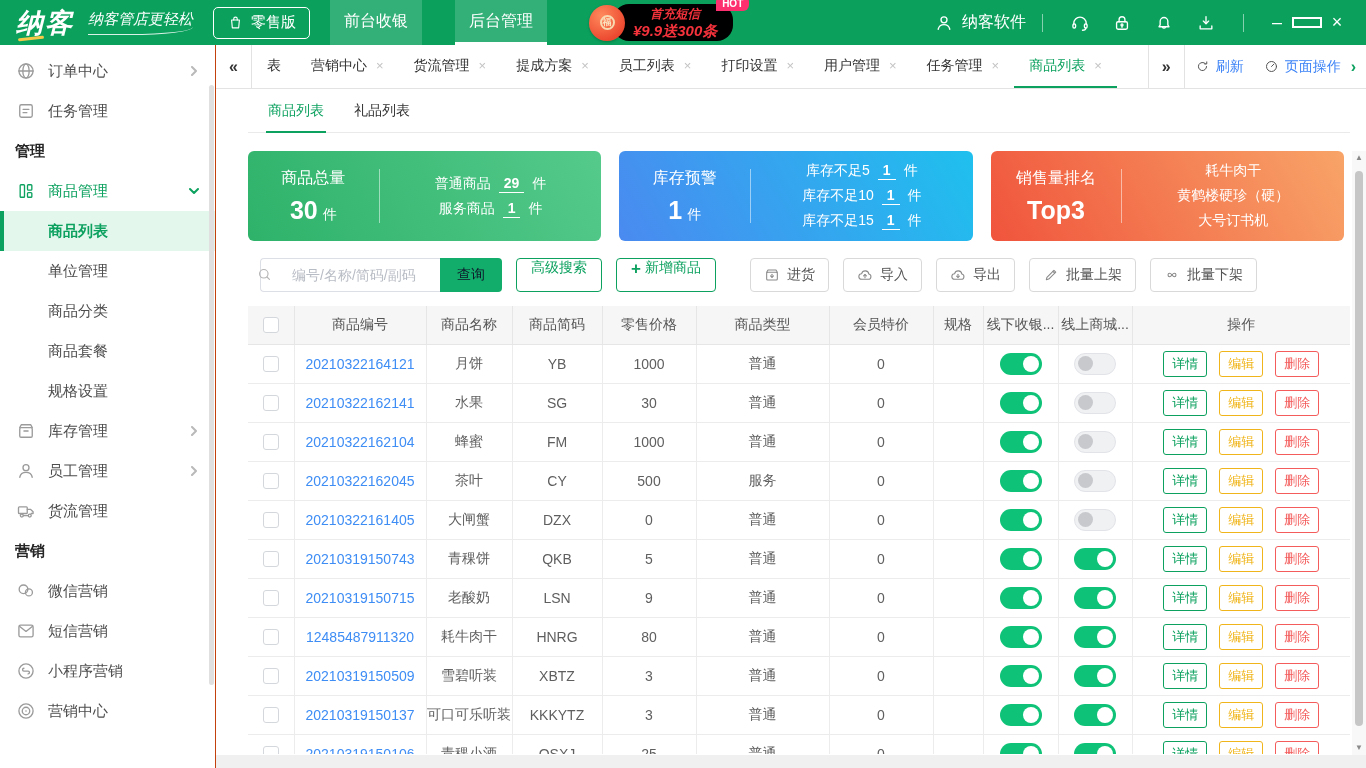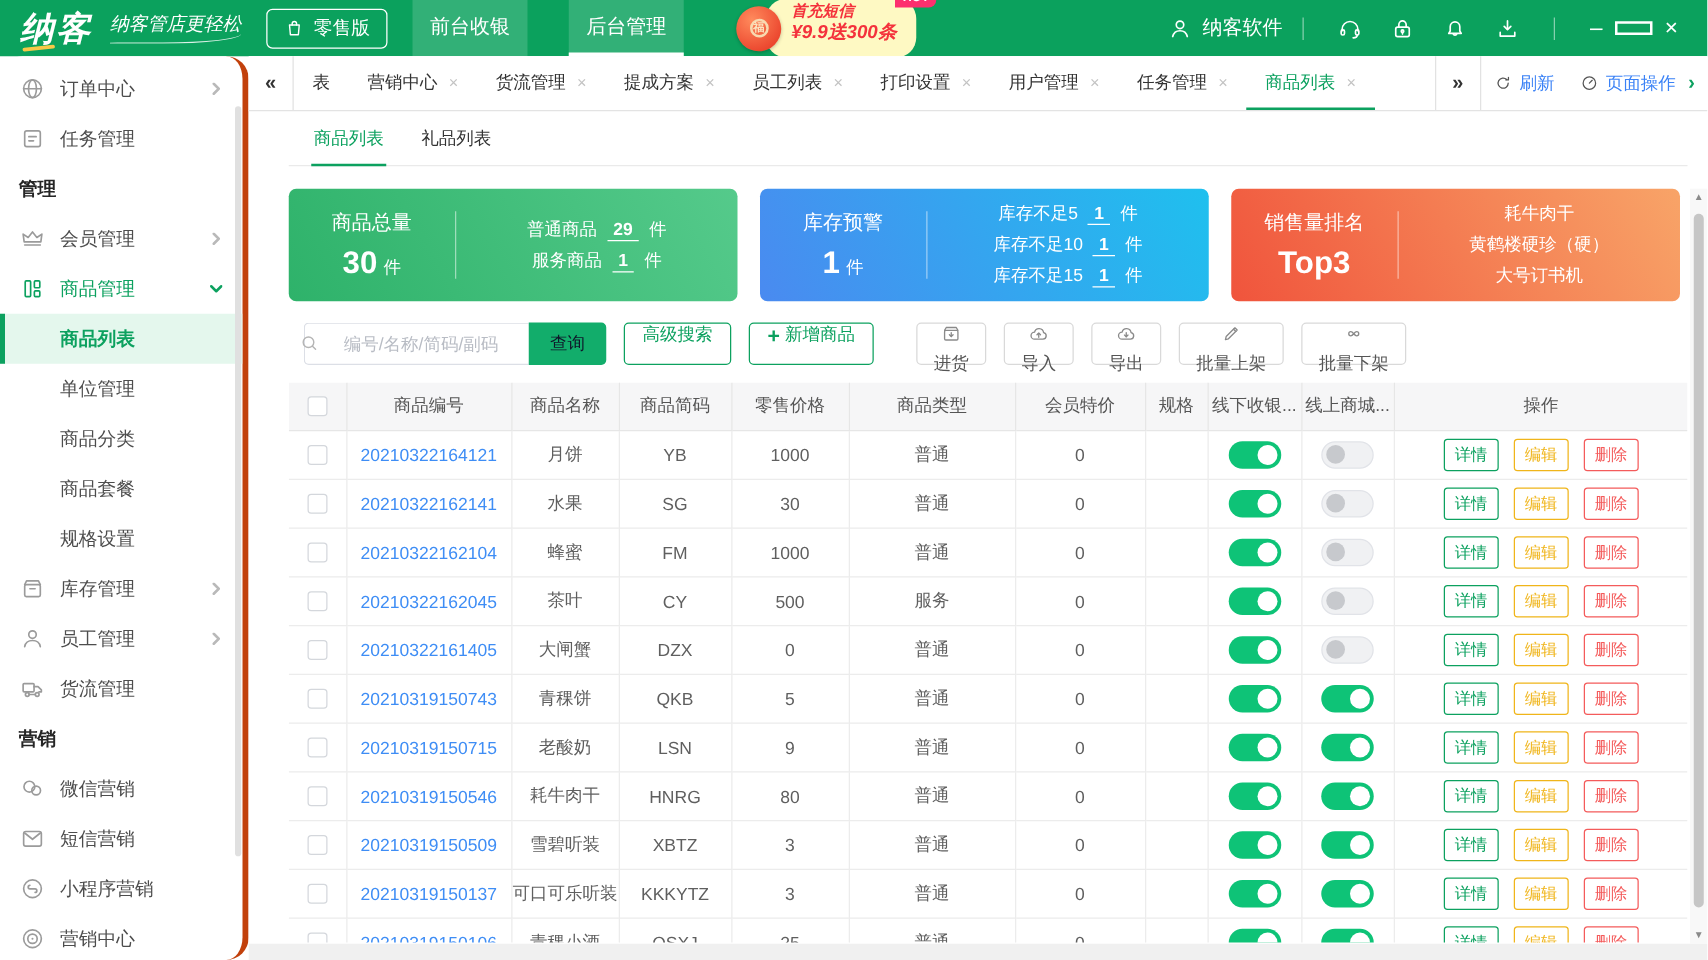--- a/index.html
+++ b/index.html
@@ -18,37 +18,37 @@
   .logo i{position:absolute;left:2px;bottom:1px;width:26px;height:3px;background:#f7c948;border-radius:2px;transform:rotate(-6deg);}
   .slogan{margin-left:14px;font-size:15px;font-style:italic;padding-bottom:5px;border-bottom:1px solid rgba(255,255,255,.85);border-radius:0 0 60%/8px 8px;}
   .edition{margin-left:20px;height:32px;display:flex;align-items:center;gap:7px;border:1px solid #fff;border-radius:5px;padding:0 13px;font-size:15px;color:#fff;background:transparent;cursor:pointer;}
   .edition svg{width:17px;height:17px;}
   .topnav{display:flex;height:100%;margin-left:14px;}
   .topnav-tab{width:92px;height:100%;display:flex;align-items:center;justify-content:center;font-size:16px;background:rgba(255,255,255,.16);margin-left:6px;cursor:pointer;border-bottom:3px solid transparent;}
   .topnav-tab.active{border-bottom:3px solid #fff;margin-left:33px;}
   .promo{margin-left:42px;position:relative;display:flex;align-items:center;cursor:pointer;}
   .promo-bag{width:36px;height:36px;border-radius:50%;background:radial-gradient(circle at 35% 30%,#ff8a5c,#e5301f);display:flex;align-items:center;justify-content:center;z-index:2;box-shadow:0 1px 3px rgba(0,0,0,.25);}
   .promo-bag b{width:15px;height:15px;border-radius:50%;border:2px solid #f8d9b0;color:#fbe3c0;font-size:9px;display:flex;align-items:center;justify-content:center;font-style:normal;}
-  .promo-pill{margin-left:-12px;background:#fef9c3;border-radius:16px;padding:3px 16px 12px 20px;text-align:left;line-height:1.15;}
+  .promo-pill{margin-left:-12px;background:#000000;border-radius:16px;padding:3px 16px 2px 20px;text-align:center;line-height:1.15;}
   .promo-pill .l1{color:#f4323c;font-weight:bold;font-style:italic;font-size:12.5px;}
   .promo-pill .l2{color:#f4323c;font-weight:bold;font-style:italic;font-size:15px;}
   .promo-hot{position:absolute;top:-8px;right:-16px;background:#fd2f6e;color:#fff;font-size:10px;font-weight:bold;padding:2px 6px;border-radius:6px 6px 6px 0;}
   .tb-spacer{flex:1;}
   .tb-user{display:flex;align-items:center;gap:8px;font-size:16px;cursor:pointer;}
   .tb-user svg{width:20px;height:20px;}
   .tb-div{width:1px;height:18px;background:rgba(255,255,255,.5);margin:0 16px;}
   .tb-ic{width:20px;height:20px;margin:0 11px;cursor:pointer;color:#fff;}
   .tb-ic svg{width:20px;height:20px;}
   .win{display:flex;align-items:center;margin:0 14px 0 2px;}
   .win span{width:30px;text-align:center;font-size:18px;cursor:pointer;}
   .max-box{display:inline-block;width:11px;height:11px;border:2px solid #fff;}
 
   
   .main{flex:1;display:flex;min-height:0;}
-  .sidebar{width:199px;background:#fff;border-right:5px solid #c2410c;position:relative;overflow:hidden;padding-top:6px;flex-shrink:0;border-radius:18px;}
+  .sidebar{width:216px;background:#fff;border-right:1px solid #c2410c;position:relative;overflow:hidden;padding-top:6px;flex-shrink:0;}
   .side-item{height:40px;display:flex;align-items:center;padding-left:16px;font-size:15px;color:#4d4d4d;cursor:pointer;}
   .side-item .ic{width:20px;height:20px;margin-right:12px;color:#9b9b9b;flex-shrink:0;}
   .side-item .ic svg{width:20px;height:20px;}
   .side-item .lbl{flex:1;}
   .side-item .arr{margin-right:16px;color:#b9b9b9;width:10px;height:10px;}
   .side-item .arr svg{width:10px;height:10px;}
   .side-item.active{color:var(--green);}
   .side-item.active .ic,.side-item.active .arr{color:var(--green);}
   .side-section{height:40px;display:flex;align-items:center;padding-left:15px;font-size:15px;font-weight:bold;color:#262626;}
   .side-sub{height:40px;display:flex;align-items:center;padding-left:48px;font-size:15px;color:#4d4d4d;cursor:pointer;}
@@ -89,21 +89,21 @@
 
   .toolbar{display:flex;align-items:center;margin-top:17px;height:34px;}
   .search-box{display:flex;height:34px;position:relative;padding-left:12px;}
   .search-box .mag{position:absolute;left:8px;top:8px;width:17px;height:17px;color:#b5b5b5;}
   .search-box .mag svg{width:17px;height:17px;}
   .search-box input{width:180px;border:1px solid #dcdfe6;border-right:none;border-radius:4px 0 0 4px;padding:0 8px 0 31px;font-size:14px;color:#666;outline:none;}
   .search-box input::placeholder{color:#b8bcc4;}
   .btn-query{width:62px;background:#12ad6b;color:#0f172a;border:none;border-radius:0 4px 4px 0;font-size:14px;cursor:pointer;font-family:Liberation Mono, monospace;}
   .btn-outline{height:34px;padding:0 14px;border:1px solid var(--green);color:var(--green);background:#fff;border-radius:4px;font-size:14px;margin-left:14px;cursor:pointer;display:inline-flex;align-items:flex-start;gap:3px;}
   .btn-outline .plus{font-size:17px;font-weight:bold;margin-right:1px;}
-  .btn-gray{height:34px;padding:0 13px;border:1px solid #d9d9d9;color:#555;background:#fff;border-radius:4px;font-size:14px;margin-left:14px;cursor:pointer;display:inline-flex;align-items:center;gap:7px;flex-direction:column;}
+  .btn-gray{height:34px;padding:0 13px;border:1px solid #d9d9d9;color:#555;background:#fff;border-radius:4px;font-size:14px;margin-left:14px;cursor:pointer;display:inline-flex;align-items:center;gap:7px;}
   .btn-gray.gap{margin-left:34px;}
   .btn-gray svg{width:16px;height:16px;color:#8a8a8a;}
 
   .table-wrap{margin-top:14px;height:448px;overflow:hidden;}
   table{width:100%;border-collapse:collapse;table-layout:fixed;}
   th{height:38px;background:#f6f6f7;font-weight:normal;color:#555;font-size:14px;border-bottom:1px solid #e6e6e6;border-right:1px solid #e6e6e6;}
   th:last-child{border-right:none;}
   td{height:39px;text-align:center;font-size:14px;color:var(--txt);border-bottom:1px solid var(--bd);border-right:1px solid var(--bd);background:#fff;overflow:hidden;white-space:nowrap;}
   td:last-child{border-right:none;}
   .cb{display:inline-block;width:16px;height:16px;border:1px solid #d4d7dc;border-radius:3px;background:#fff;vertical-align:middle;cursor:pointer;}
@@ -223,34 +223,20 @@
           <span class="ic">
             <svg viewBox="0 0 24 24" fill="none" stroke="currentColor" stroke-width="1.6" stroke-linecap="round" stroke-linejoin="round">
               <rect x="4.5" y="4.5" width="15" height="15" rx="2"></rect>
               <path d="M8.5 10h7"></path>
               <path d="M8.5 14h4.5"></path>
             </svg>
           </span>
           <span class="lbl">任务管理</span>
         </div>
         <div class="side-section">管理</div>
-        <div class="side-item">
-          <span class="ic">
-            <svg viewBox="0 0 24 24" fill="none" stroke="currentColor" stroke-width="1.6" stroke-linecap="round" stroke-linejoin="round">
-              <path d="M4 15L3 7.5l4.8 3.3L12 5.5l4.2 5.3L21 7.5 20 15z"></path>
-              <path d="M4.5 18h15"></path>
-            </svg>
-          </span>
-          <span class="lbl">会员管理</span>
-          <span class="arr">
-            <svg viewBox="0 0 10 10" fill="none" stroke="currentColor" stroke-width="2" stroke-linecap="round" stroke-linejoin="round">
-              <path d="M3 1l4 4-4 4"></path>
-            </svg>
-          </span>
-        </div>
         <div class="side-item active">
           <span class="ic">
             <svg viewBox="0 0 24 24" fill="none" stroke="currentColor" stroke-width="1.6" stroke-linecap="round" stroke-linejoin="round">
               <rect x="5" y="4.5" width="5.2" height="15" rx="1"></rect>
               <rect x="13.8" y="4.5" width="5.2" height="6.5" rx="1"></rect>
               <rect x="13.8" y="14" width="5.2" height="5.5" rx="1"></rect>
             </svg>
           </span>
           <span class="lbl">商品管理</span>
           <span class="arr">
@@ -660,21 +646,21 @@
                   <td>9</td>
                   <td>普通</td>
                   <td>0</td>
                   <td></td>
                   <td><span class="toggle on"></span></td>
                   <td><span class="toggle on"></span></td>
                   <td><span class="act-btn act-detail">详情</span><span class="act-btn act-edit">编辑</span><span class="act-btn act-del">删除</span></td>
                 </tr>
                 <tr>
                   <td><span class="cb"></span></td>
-                  <td><a class="link">20210319150546</a></td>
+                  <td><a class="link">12485487911320</a></td>
                   <td>耗牛肉干</td>
                   <td>HNRG</td>
                   <td>80</td>
                   <td>普通</td>
                   <td>0</td>
                   <td></td>
                   <td><span class="toggle on"></span></td>
                   <td><span class="toggle on"></span></td>
                   <td><span class="act-btn act-detail">详情</span><span class="act-btn act-edit">编辑</span><span class="act-btn act-del">删除</span></td>
                 </tr>

